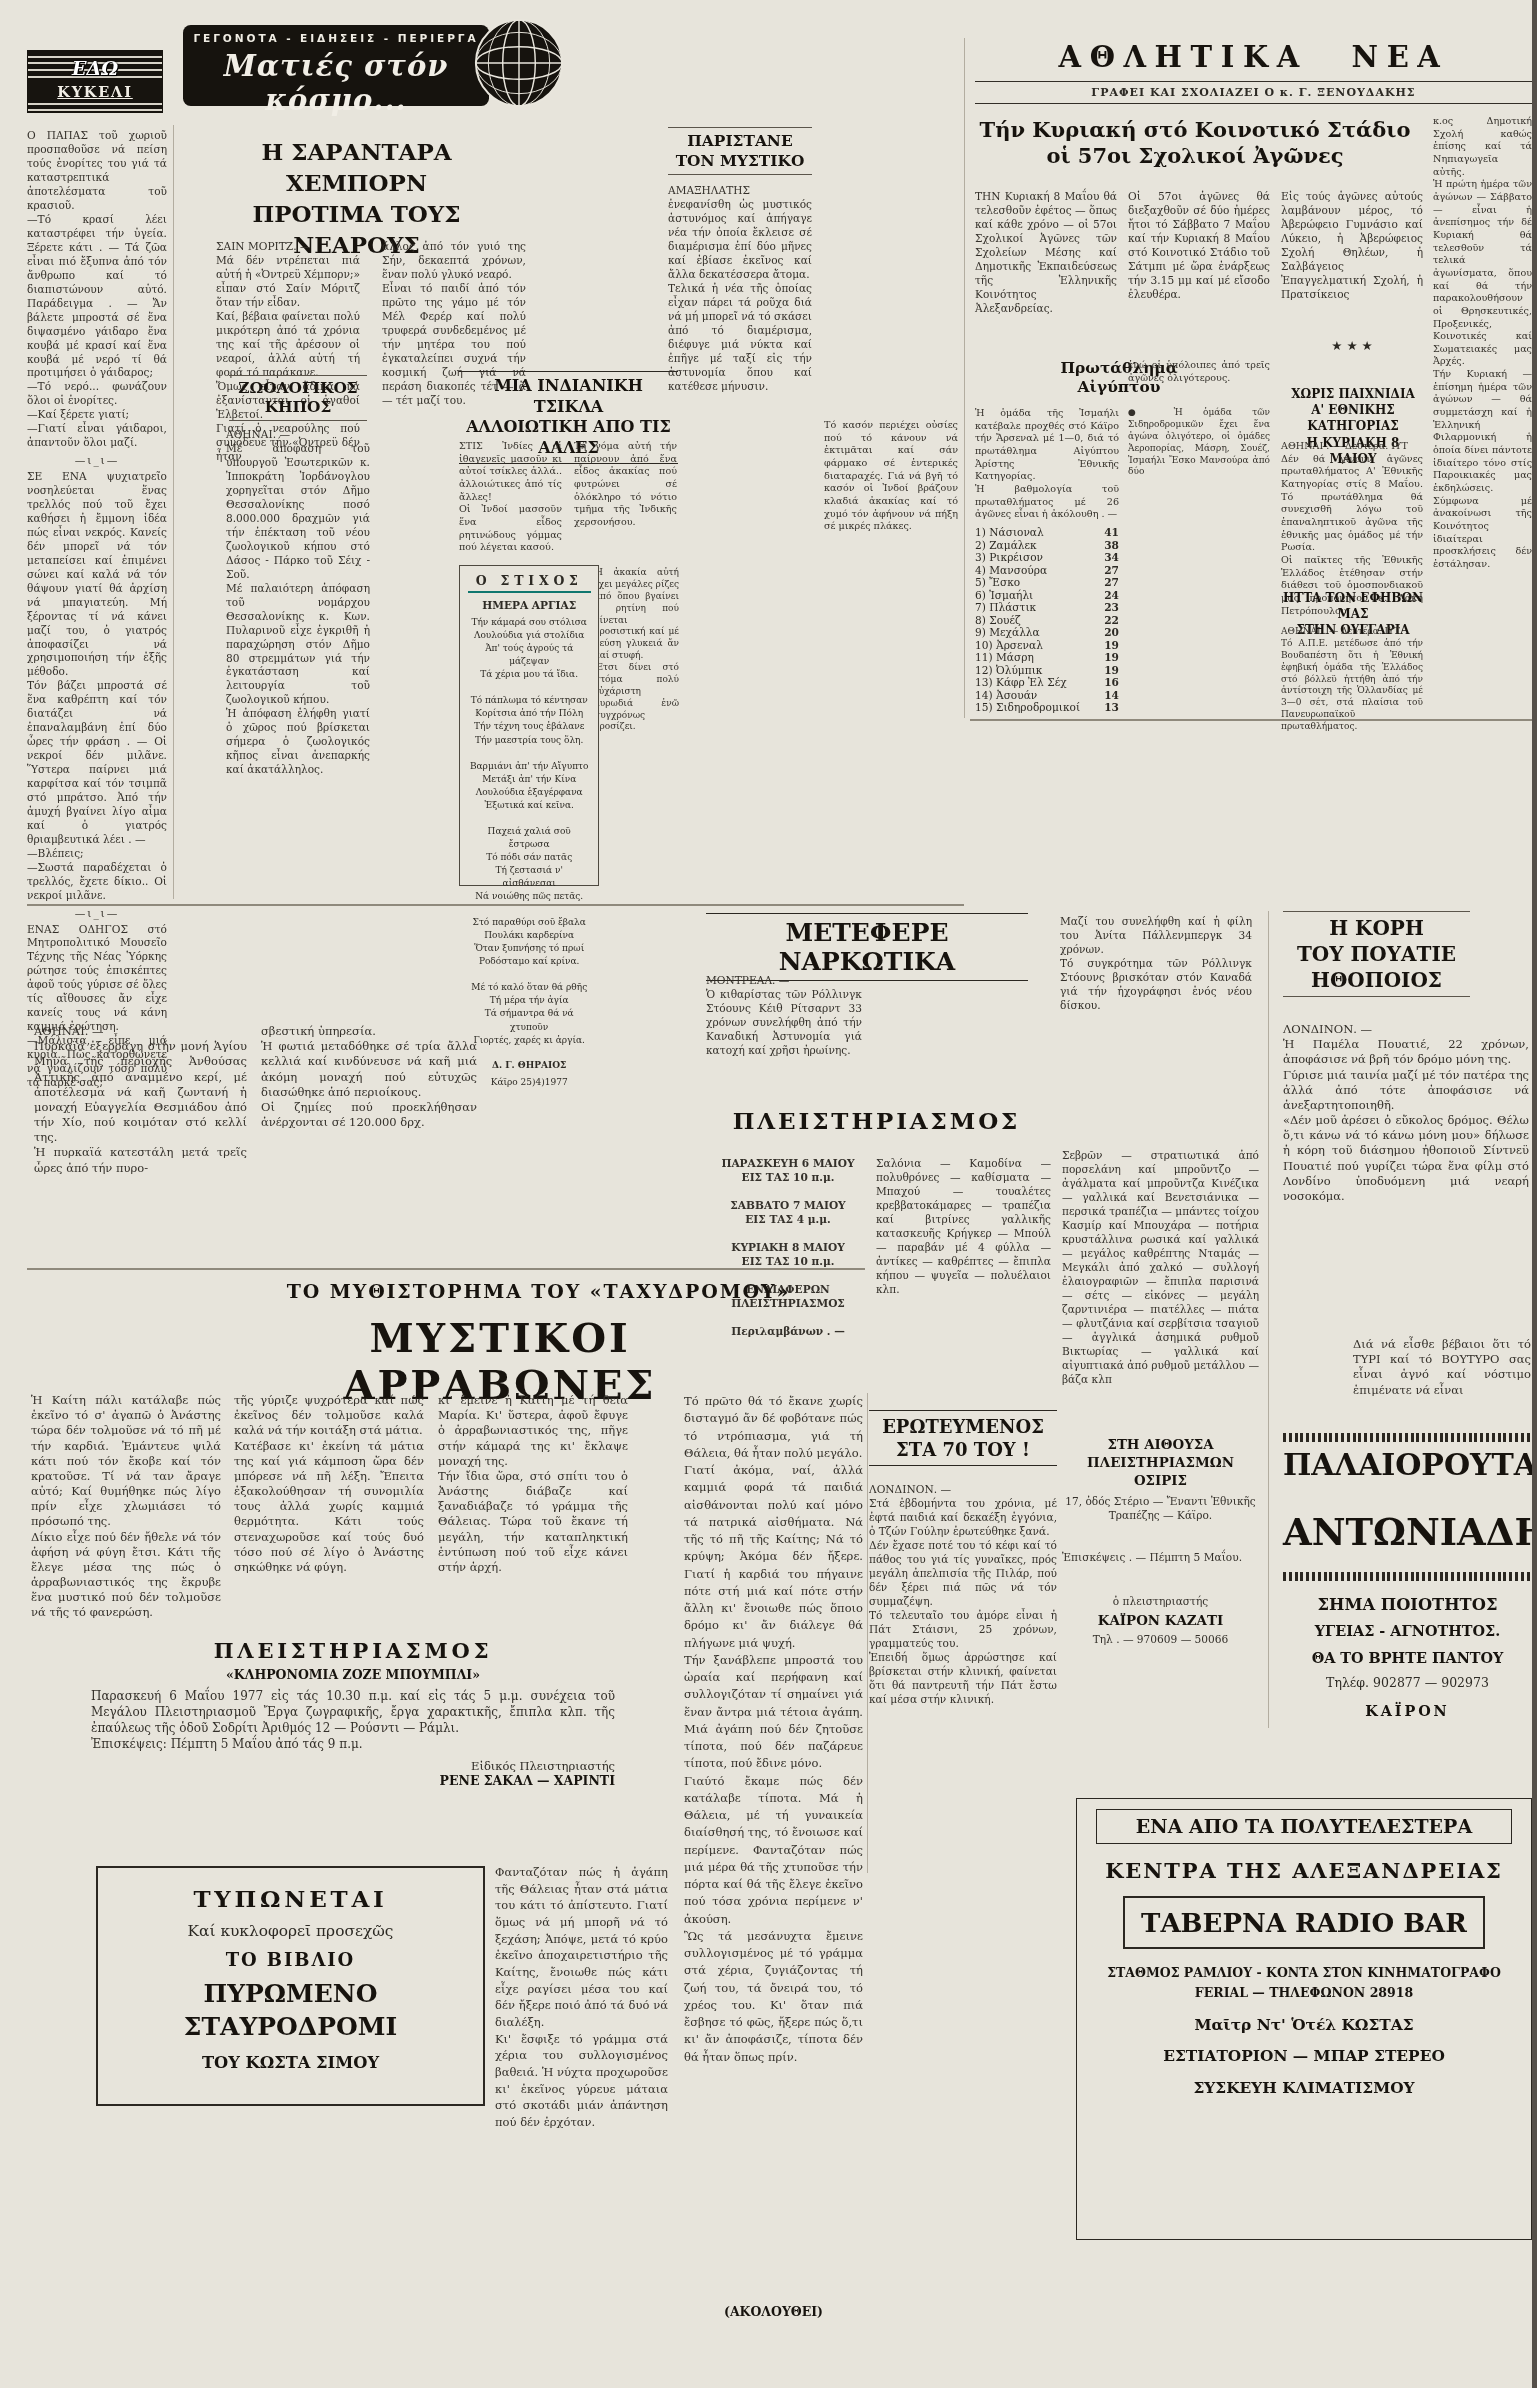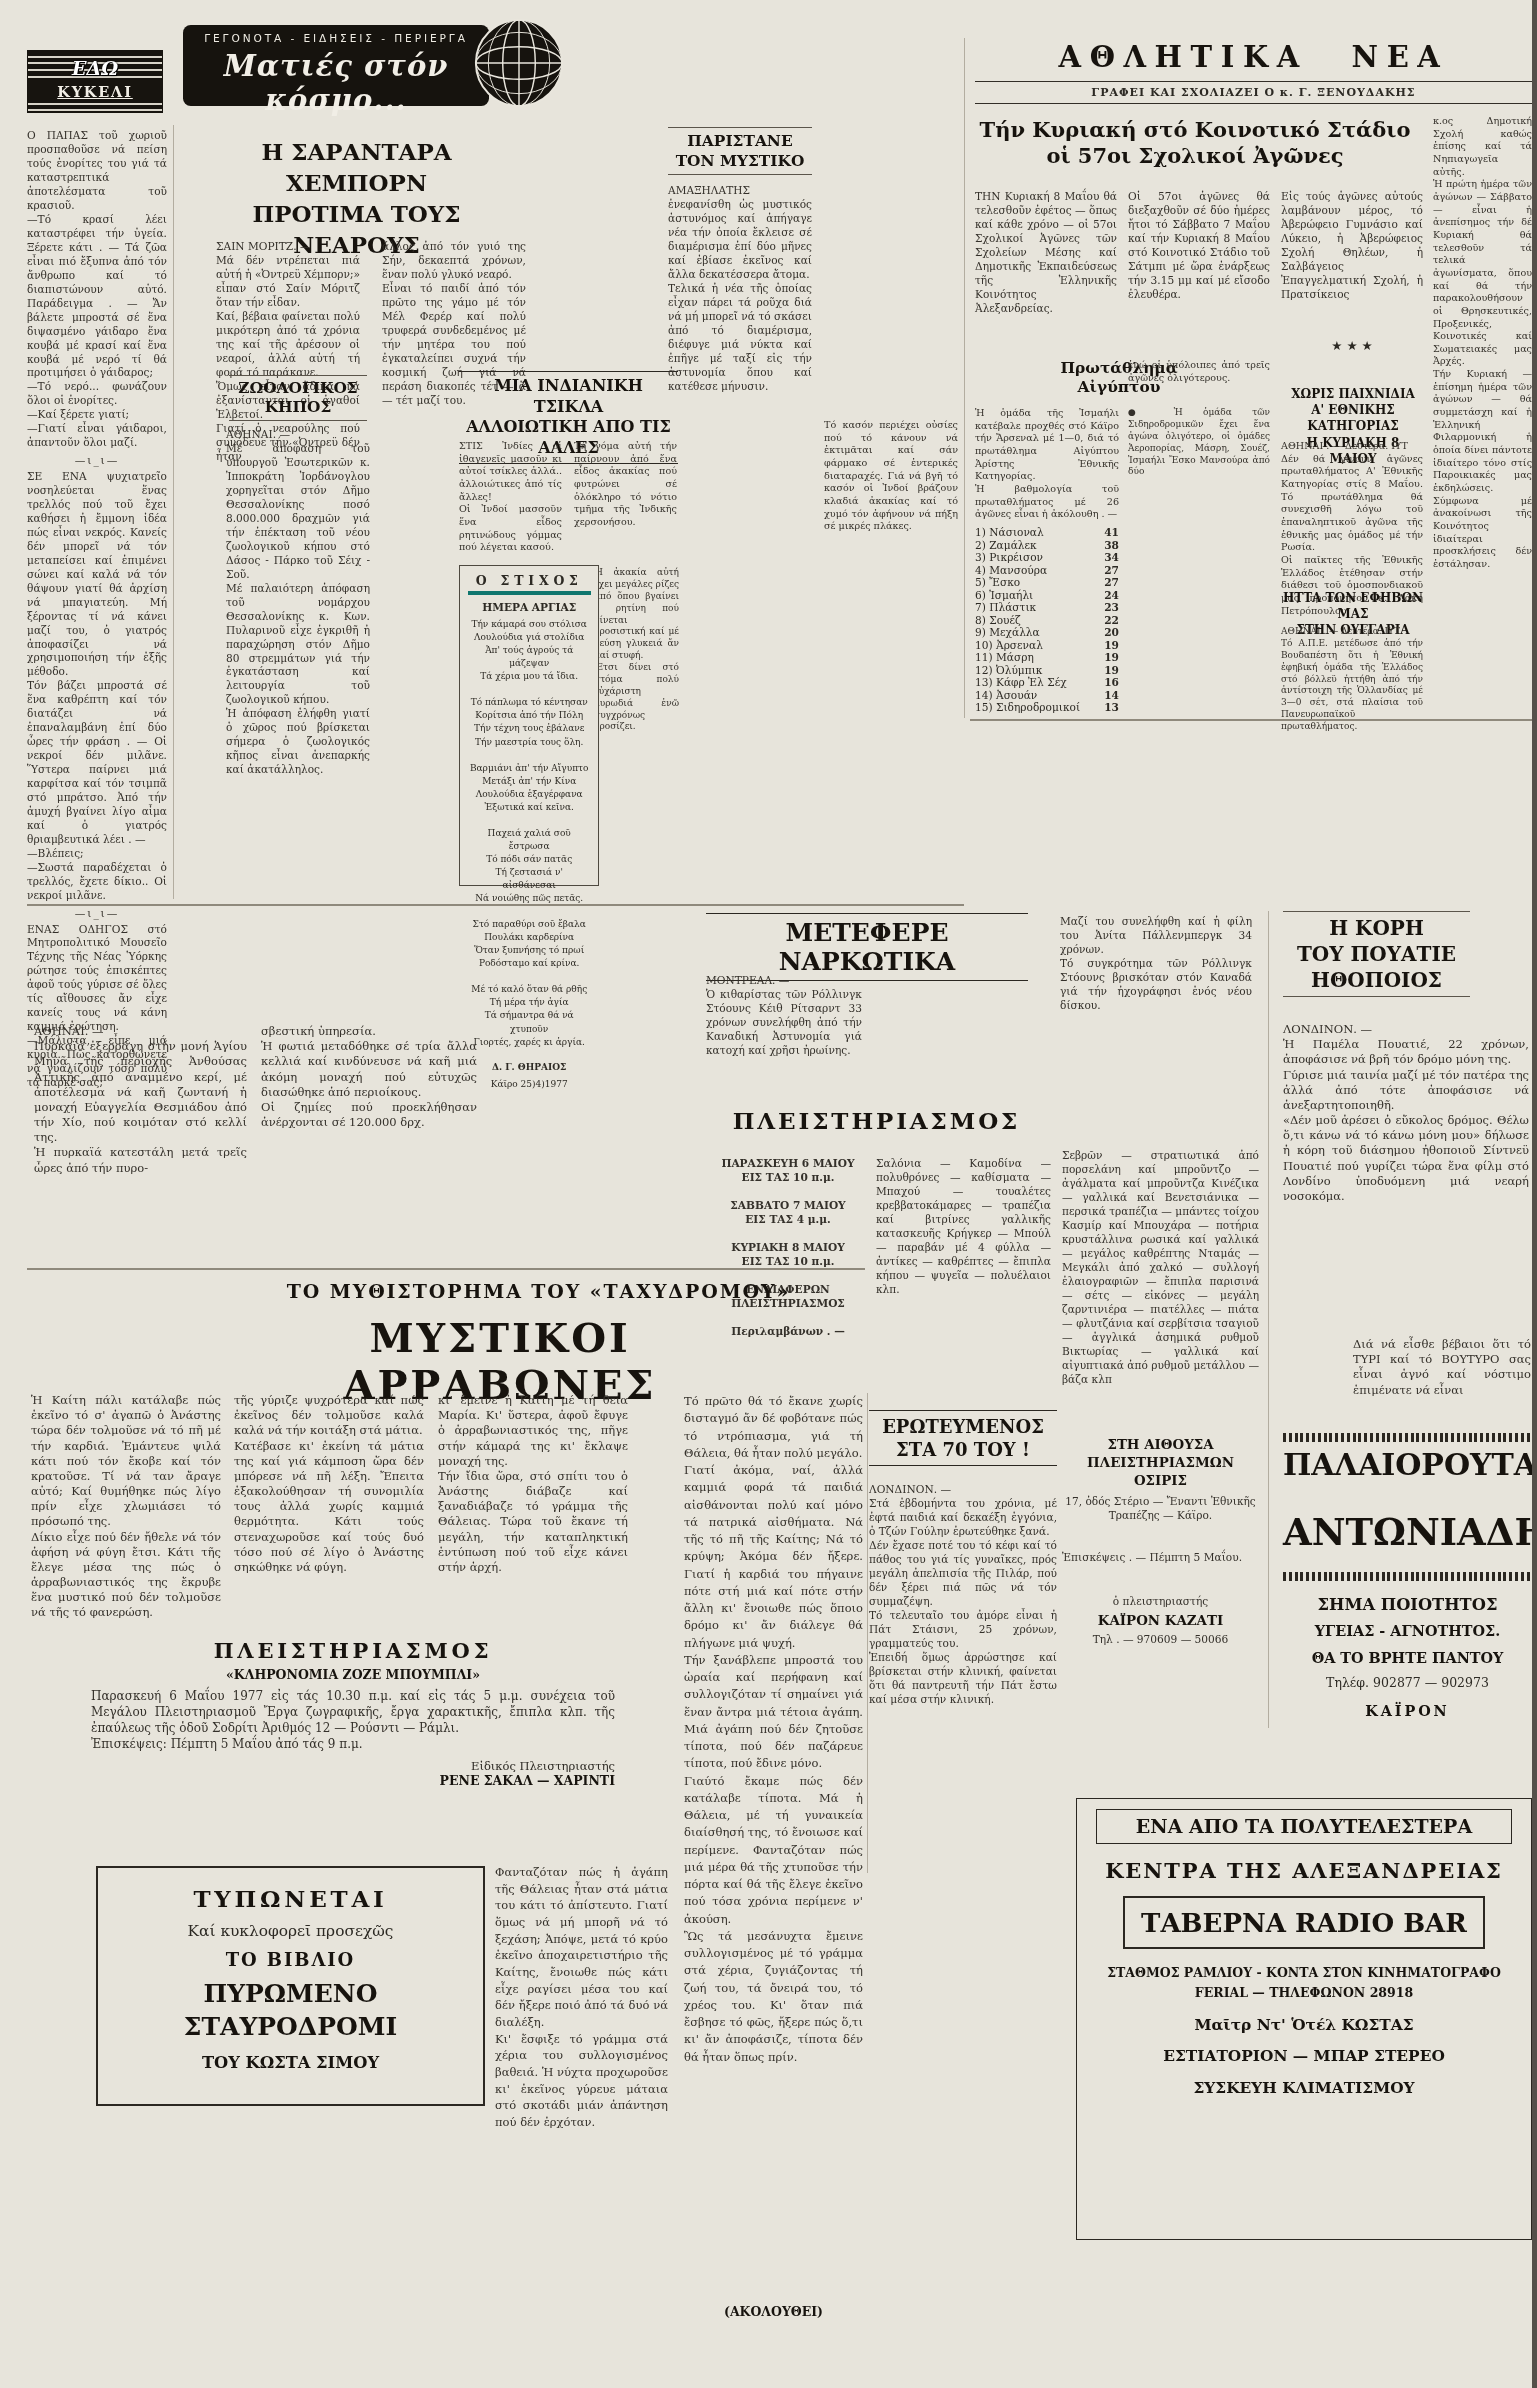--- a/index.html
+++ b/index.html
@@ -10,34 +10,34 @@
   .sm{font-size:9.6px;}
   .xs{font-size:9px;}
   .ctr{text-align:center;}
   .hd{font-weight:bold;color:#17130e;white-space:pre-line;}
   .rule{background:#8f897c;}
   .vrule{width:1px;background:#b3ada0;}
   .ruled{border-top:1.9px solid #2b2721;border-bottom:1.9px solid #2b2721;padding:3.8px 0;}
   .thinruled{border-top:1px solid #5b554b;border-bottom:1px solid #5b554b;padding:2.9px 0;}
   .banner{background:#16130e;color:#f1eee6;border-radius:7.7px;}
   .banner .kick{font-family:"DejaVu Sans","Liberation Sans",sans-serif;font-size:10.6px;letter-spacing:2.9px;
-        text-align:center;padding-top:6.7px;color:#efece3;font-weight:normal;}
+        text-align:center;padding-top:6.7px;color:#efece3;font-weight:bold;}
   .banner .ttl{font-style:italic;font-weight:bold;font-size:29px;text-align:center;padding-top:5.8px;letter-spacing:1px;}
   .logo{background:repeating-linear-gradient(180deg,#17140f 0 4.8px,#d8d4c9 4.8px 6.7px);border:1.9px solid #17140f;}
   .logo .t1{font-weight:bold;font-style:italic;font-size:19px;color:#fff;text-align:center;margin-top:5.8px;
         text-shadow:0 0 2.9px #000,1px 1px 0 #000;}
   .logo .t2{background:#17140f;color:#f1eee6;font-weight:bold;font-size:14.4px;text-align:center;letter-spacing:1.9px;margin-top:3.8px;text-decoration:underline;}
   .ath{font-size:29px;font-weight:bold;letter-spacing:8.6px;word-spacing:25px;text-align:center;color:#17130e;}
   .byline{border-top:1.9px solid #332e27;border-bottom:1.9px solid #332e27;font-size:11px;font-weight:bold;
         text-align:center;padding:3.8px 0;letter-spacing:1px;}
   .sp-head{font-size:21px;line-height:1.25;font-weight:bold;text-align:center;white-space:pre-line;color:#17130e;}
   .st-row{display:flex;justify-content:space-between;font-size:10.6px;line-height:1.18;}
   .st-row .pts{font-weight:bold;}
   .poembox{border:1px solid #4e4940;padding:6.7px 7.7px;background:#e7e4db;}
-  .poem-title{font-size:12.5px;font-weight:bold;letter-spacing:4.8px;text-align:center;border-bottom:4px solid #0f766e;padding-bottom:3.8px;}
+  .poem-title{font-size:12.5px;font-weight:bold;letter-spacing:4.8px;text-align:center;border-bottom:2px solid #0f766e;padding-bottom:3.8px;}
   .poem-sub{font-size:10.6px;font-weight:bold;text-align:center;margin-top:5.8px;}
   .poem{font-size:9px;line-height:1.45;text-align:center;white-space:pre-line;margin-top:4.8px;}
   .hatch{height:8.6px;background:repeating-linear-gradient(90deg,#2b2721 0 2.9px,transparent 2.9px 5.8px);}
   .dblbox{border:2.9px double #2b2721;}
   .tavbox{border:1.9px solid #2b2721;padding:9.6px 11.5px;display:flex;flex-direction:column;align-items:center;gap:13.4px;}
   .scanedge{position:absolute;right:0;top:0;width:4.8px;height:2388px;background:#55504a;}
   .divider{ text-align:center;font-size:10.6px;letter-spacing:1.9px;color:#3a362f;margin:3.8px 0;}
 </style>
 </head>
 <body>

